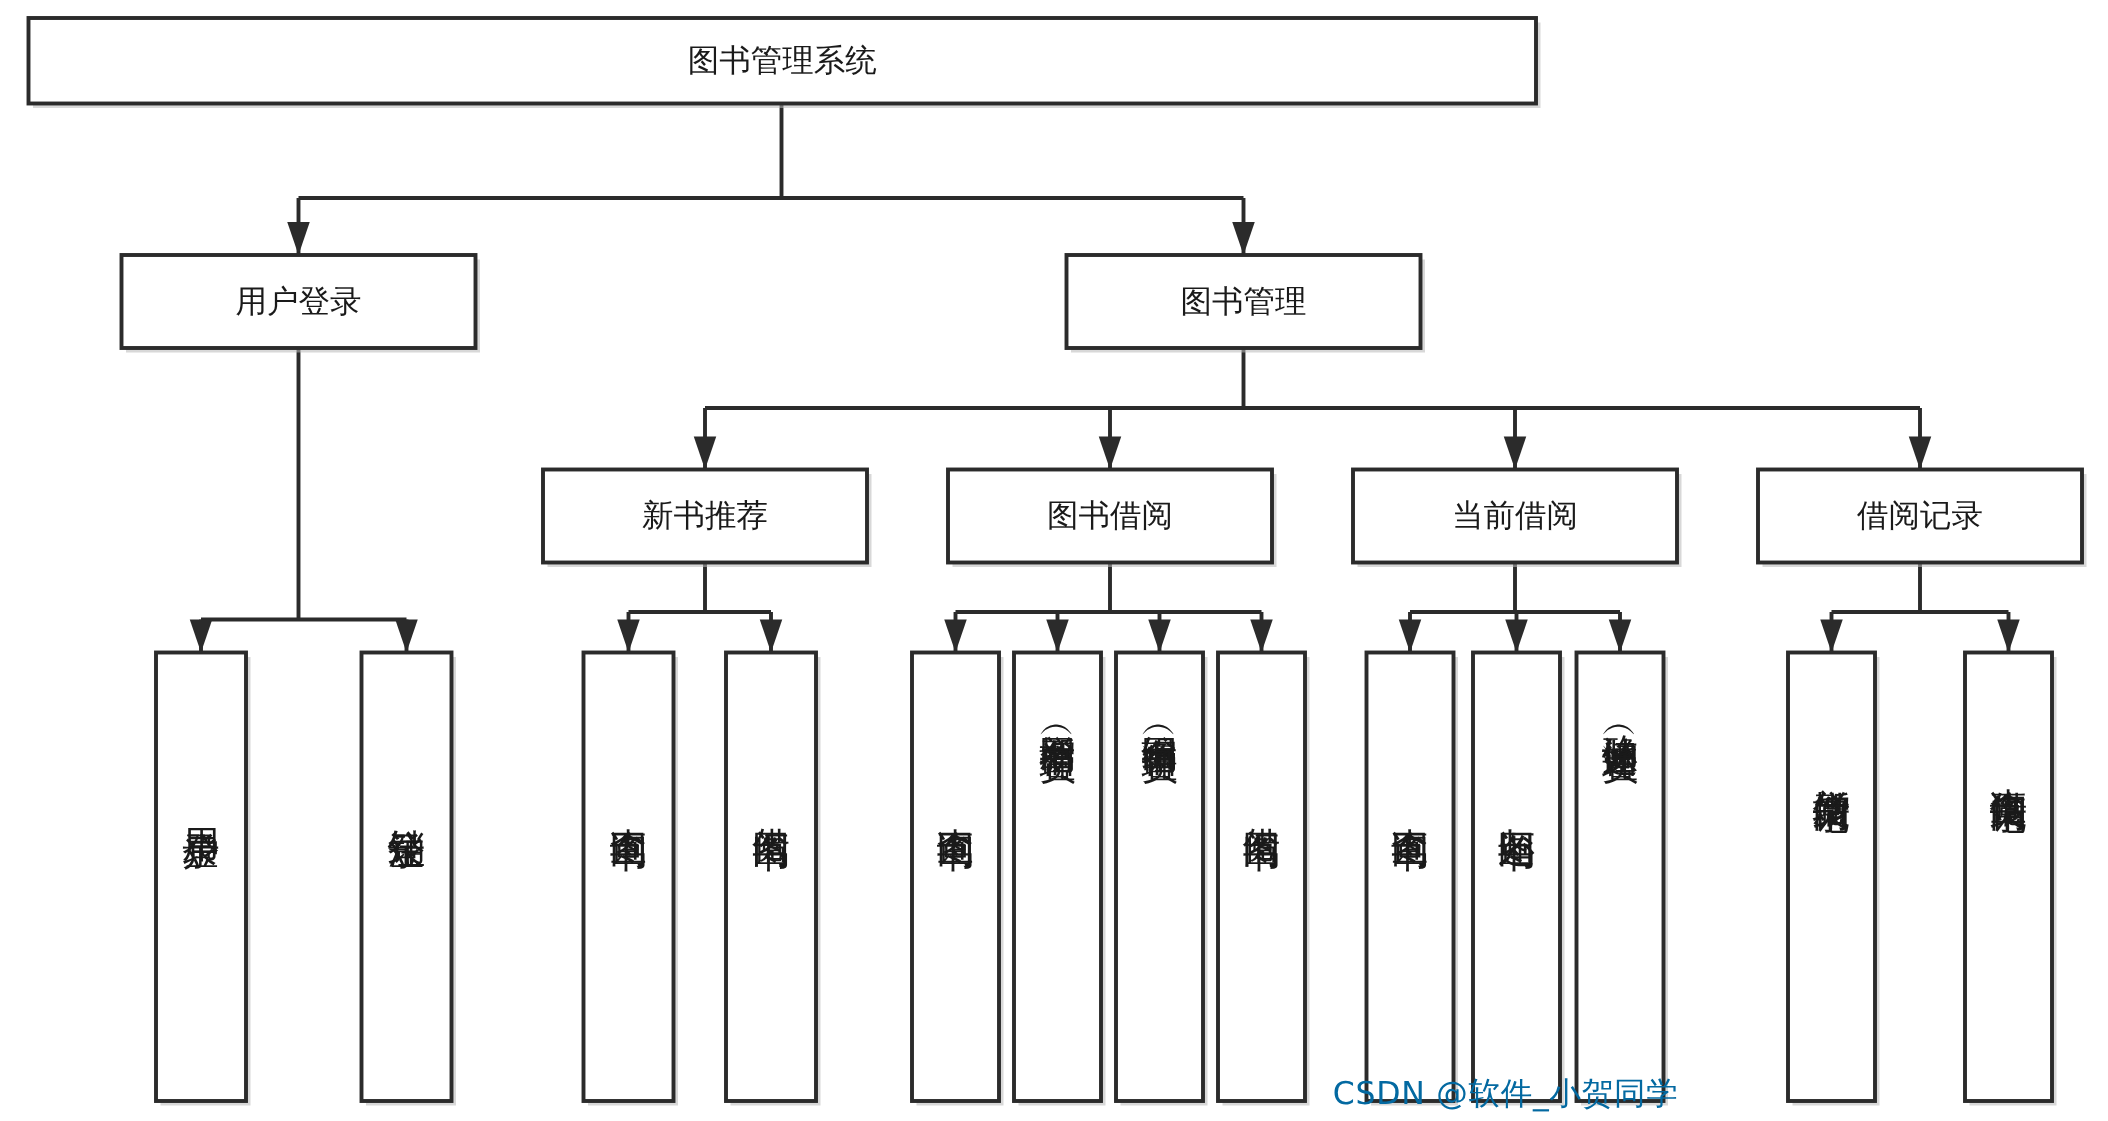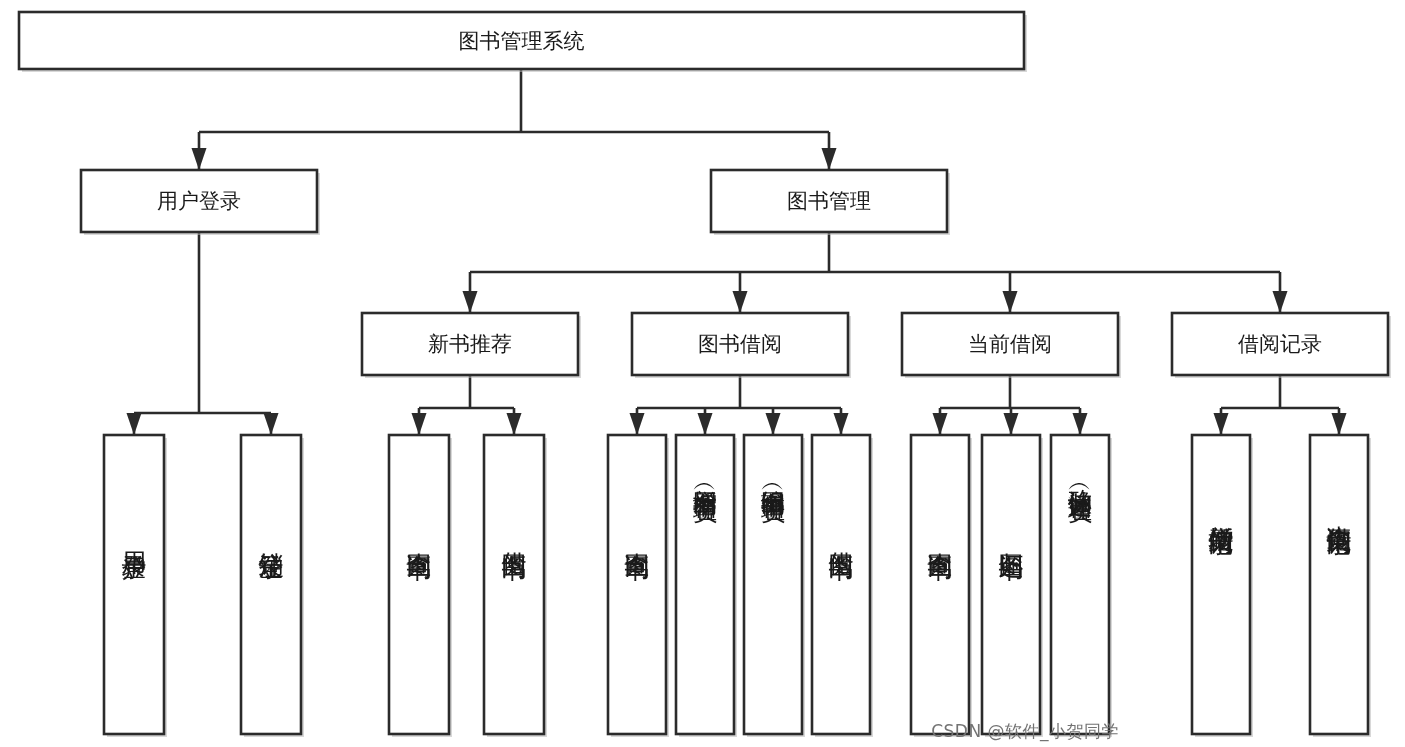--- a/index.html
+++ b/index.html
@@ -71,22 +71,22 @@
     letter-spacing: 1.5px;
     color: #1a1a1a;
     white-space: nowrap;
     text-align: center;
   }
   .watermark {
     position: absolute;
     right: 8px;
     bottom: 4px;
     font-family: "DejaVu Sans", "Liberation Sans", sans-serif;
-    font-size: 17px;
-    color: #737373;
+    font-size: 21px;
+    color: #0369a1;
     letter-spacing: 0.5px;
     white-space: nowrap;
     pointer-events: none;
   }
 </style>
 </head>
 <body>
 
 <div id="diagram-root">
   <svg class="diagram-canvas" viewBox="0 0 1405 747" xmlns="http://www.w3.org/2000/svg">

